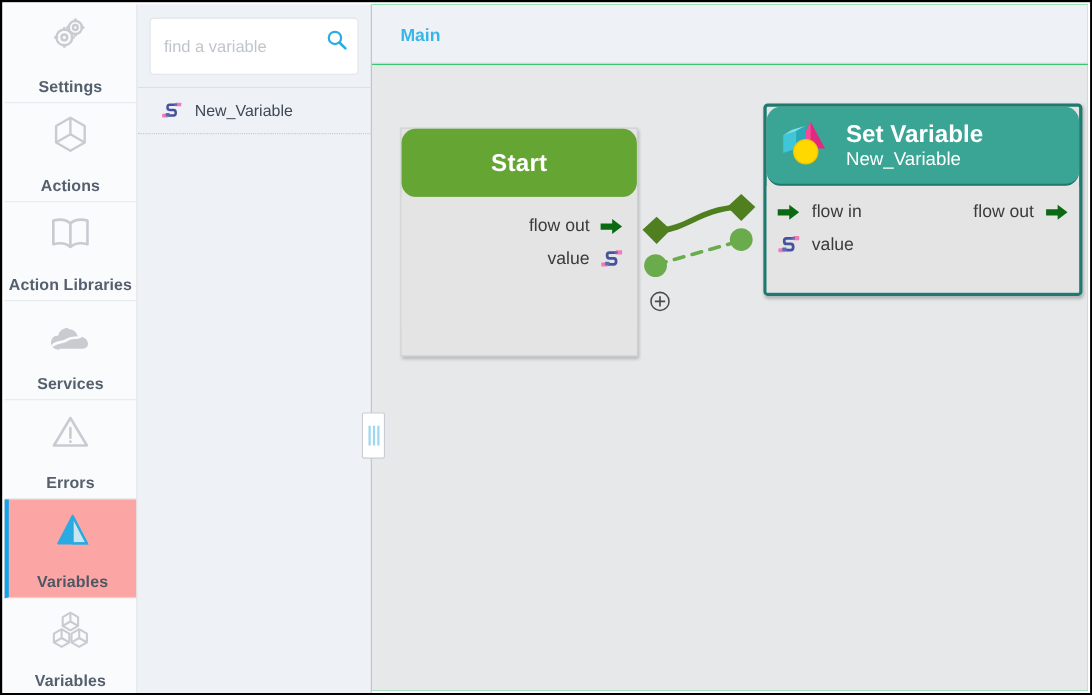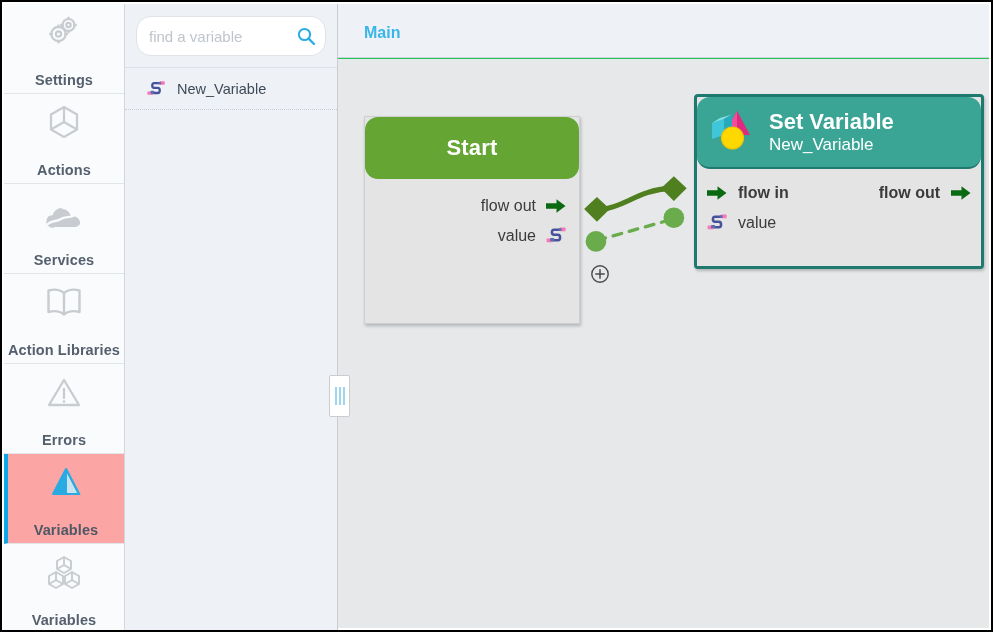--- a/index.html
+++ b/index.html
@@ -78,24 +78,24 @@
     box-sizing: border-box;
     border-right: 1px solid #c9cdd3;
     overflow: hidden;
   }
   #search-wrap {
     padding: 12px 11px 11px 11px;
     box-sizing: border-box;
   }
   #search-box {
     position: relative;
-    height: 40px;
+    height: 52px;
     background: #ffffff;
     border: 1px solid #dfe3e8;
-    border-radius: 15px;
+    border-radius: 4px;
     box-sizing: border-box;
   }
   #search-input {
     position: absolute;
     left: 0; top: 0;
     width: 100%; height: 100%;
     box-sizing: border-box;
     padding: 0 36px 0 12px;
     border: 0;
     outline: none;
@@ -290,21 +290,20 @@
     margin-top: 2px;
   }
   #node-setvar .node-body {
     height: 97px;
     padding: 9px 8px 0 8px;
   }
   .row-split {
     display: flex;
     align-items: center;
     justify-content: space-between;
-    font-weight: bold;
   }
   .port-left { display: flex; align-items: center; gap: 9px; }
   .port-right { display: flex; align-items: center; gap: 9px; }
 
   
   #add-link {
     position: absolute;
     left: 252px;
     top: 205px;
     width: 20px; height: 20px;
@@ -354,37 +353,37 @@
           <path d="M20 5 L33 12.5 L33 27.5 L20 35 L7 27.5 L7 12.5 Z" fill="none" stroke="#c8ccd1" stroke-width="2.2" stroke-linejoin="round"></path>
           <path d="M20 5 L20 20 L7 27.5" fill="none" stroke="#c8ccd1" stroke-width="2.2" stroke-linejoin="round"></path>
           <path d="M20 20 L33 27.5" fill="none" stroke="#c8ccd1" stroke-width="2.2" stroke-linejoin="round"></path>
         </svg>
       </span>
       <span class="nav-label">Actions</span>
     </div>
 
     <div class="nav-item">
       <span class="nav-icon">
+        <svg width="42" height="40" viewBox="0 0 42 40">
+          <path d="M21 11 C17 7.5 11 7 5.5 8.5 L5.5 30 C11 28.5 17 29 21 32.5 C25 29 31 28.5 36.5 30 L36.5 8.5 C31 7 25 7.5 21 11 Z" fill="none" stroke="#c8ccd1" stroke-width="2.4" stroke-linejoin="round"></path>
+          <line x1="21" y1="11" x2="21" y2="32.5" stroke="#c8ccd1" stroke-width="2.4"></line>
+        </svg>
+      </span>
+      <span class="nav-label">Action Libraries</span>
+    </div>
+
+    <div class="nav-item">
+      <span class="nav-icon">
         <svg width="42" height="30" viewBox="0 0 42 30">
           <path d="M11 25 C6 25 3.5 21.5 4.5 18 C5.3 15.2 8 14 10.5 14.3 C11 10 14.5 7 19 7 C23.4 7 27 10 27.6 14 C32 13.4 36.5 16 37 20 C37.4 23.5 34.5 25 31 25 Z" fill="#c8ccd1"></path>
           <path d="M11 25 C6 25 3.5 21.5 4.5 18 C5.3 15.2 8 14 10.5 14.3 C11 10 14.5 7 19 7" fill="none" stroke="#c8ccd1" stroke-width="2"></path>
           <path d="M5 22 C9 18 14 20 18 17 C22 14 26 16 30 14" fill="none" stroke="#fafbfc" stroke-width="2.4" stroke-linecap="round"></path>
         </svg>
       </span>
       <span class="nav-label">Services</span>
-    </div>
-
-    <div class="nav-item">
-      <span class="nav-icon">
-        <svg width="42" height="40" viewBox="0 0 42 40">
-          <path d="M21 11 C17 7.5 11 7 5.5 8.5 L5.5 30 C11 28.5 17 29 21 32.5 C25 29 31 28.5 36.5 30 L36.5 8.5 C31 7 25 7.5 21 11 Z" fill="none" stroke="#c8ccd1" stroke-width="2.4" stroke-linejoin="round"></path>
-          <line x1="21" y1="11" x2="21" y2="32.5" stroke="#c8ccd1" stroke-width="2.4"></line>
-        </svg>
-      </span>
-      <span class="nav-label">Action Libraries</span>
     </div>
 
     <div class="nav-item">
       <span class="nav-icon">
         <svg width="40" height="38" viewBox="0 0 40 38">
           <path d="M20 6 L35 31 L5 31 Z" fill="none" stroke="#c8ccd1" stroke-width="2.3" stroke-linejoin="round"></path>
           <line x1="20" y1="15" x2="20" y2="24" stroke="#c8ccd1" stroke-width="2.3" stroke-linecap="round"></line>
           <circle cx="20" cy="27.5" r="1.3" fill="#c8ccd1"></circle>
         </svg>
       </span>

